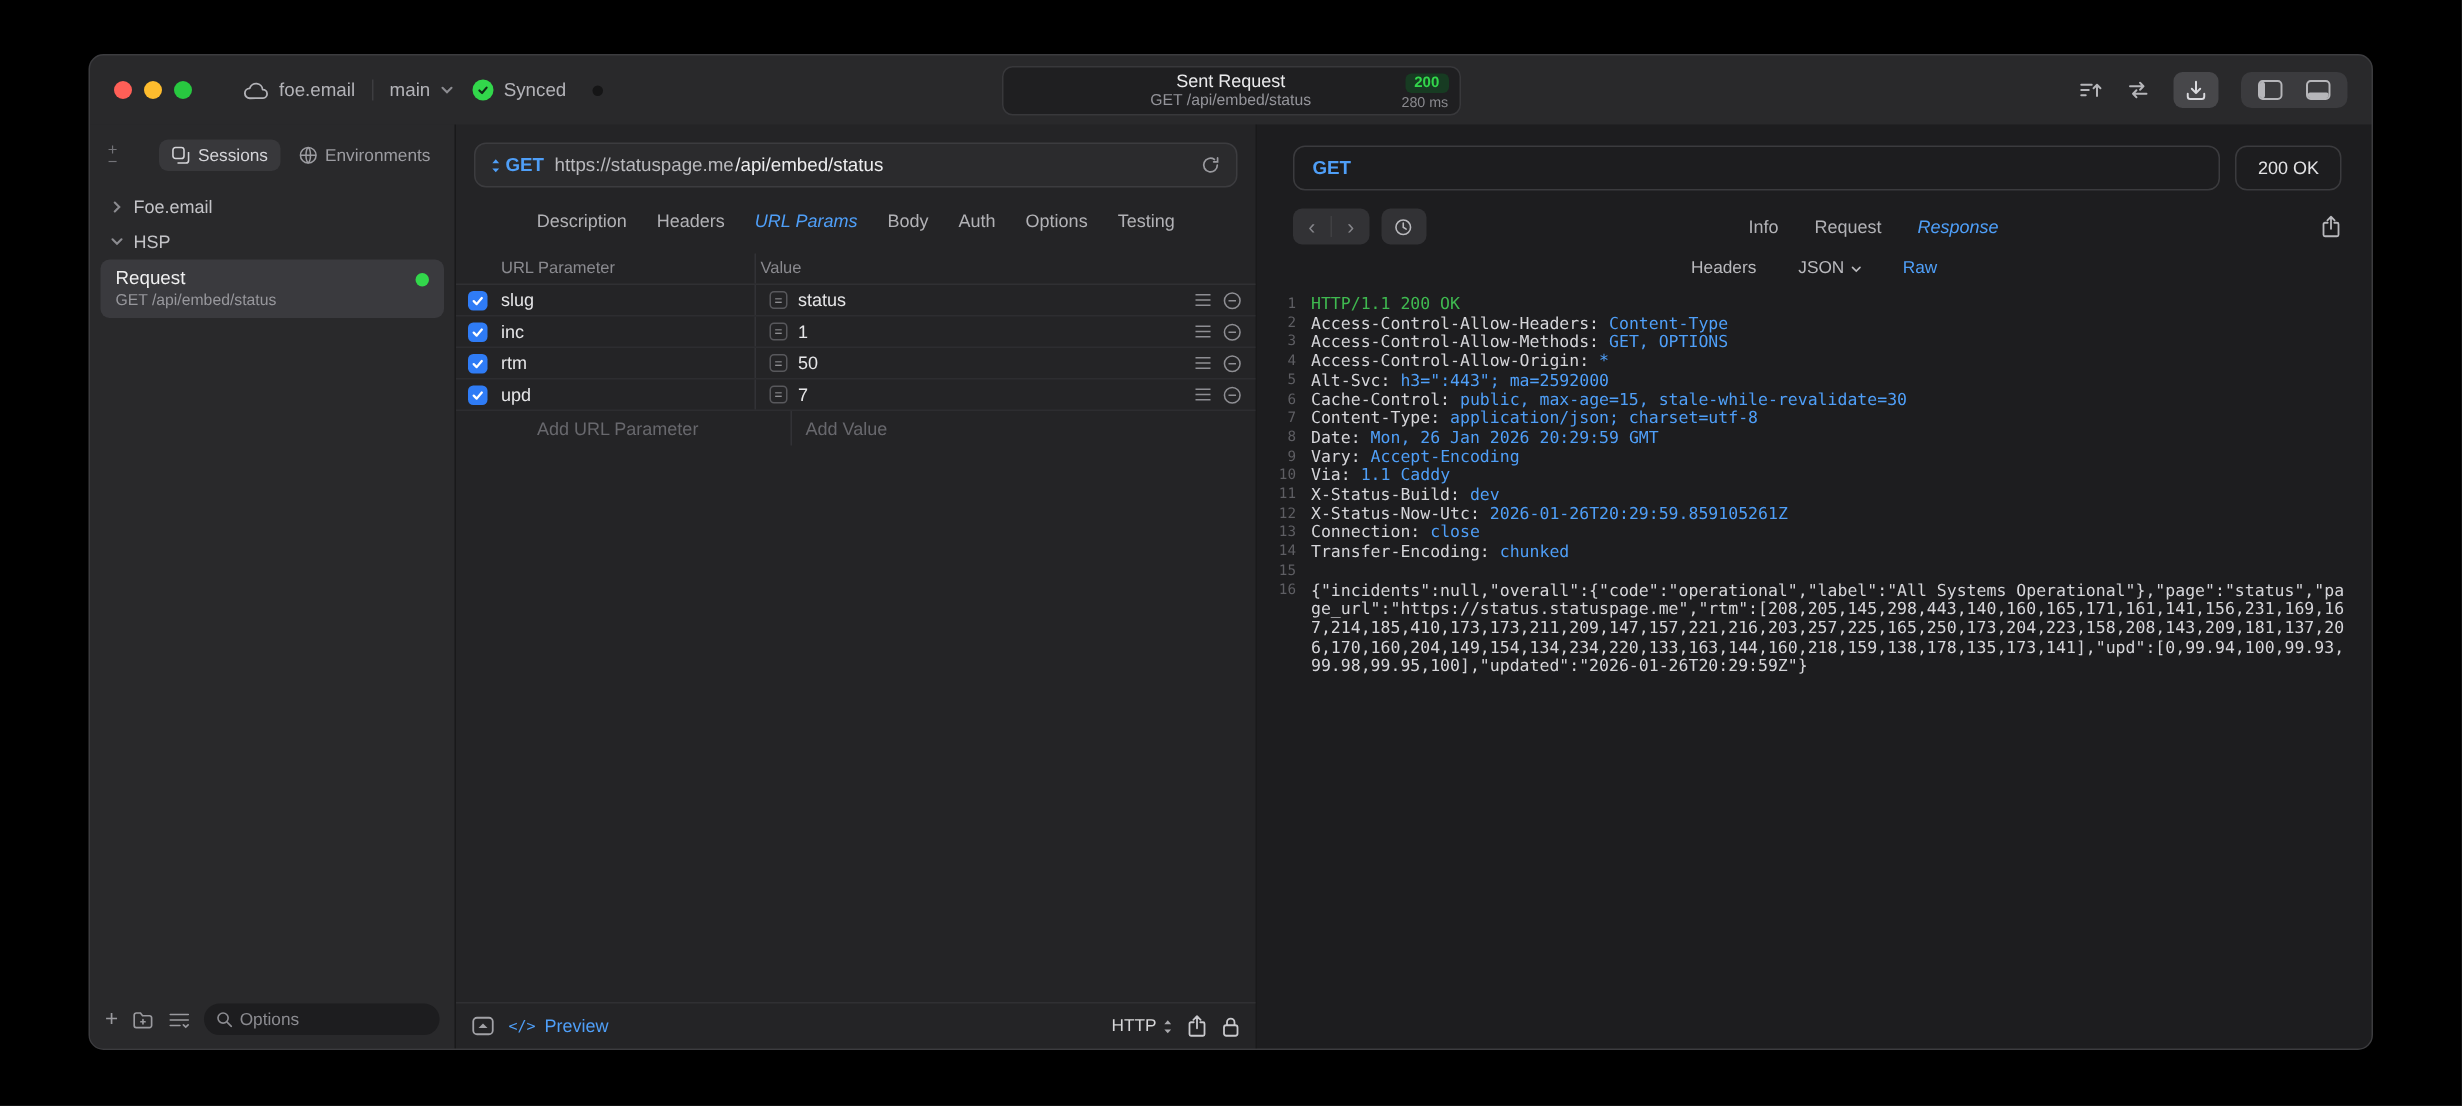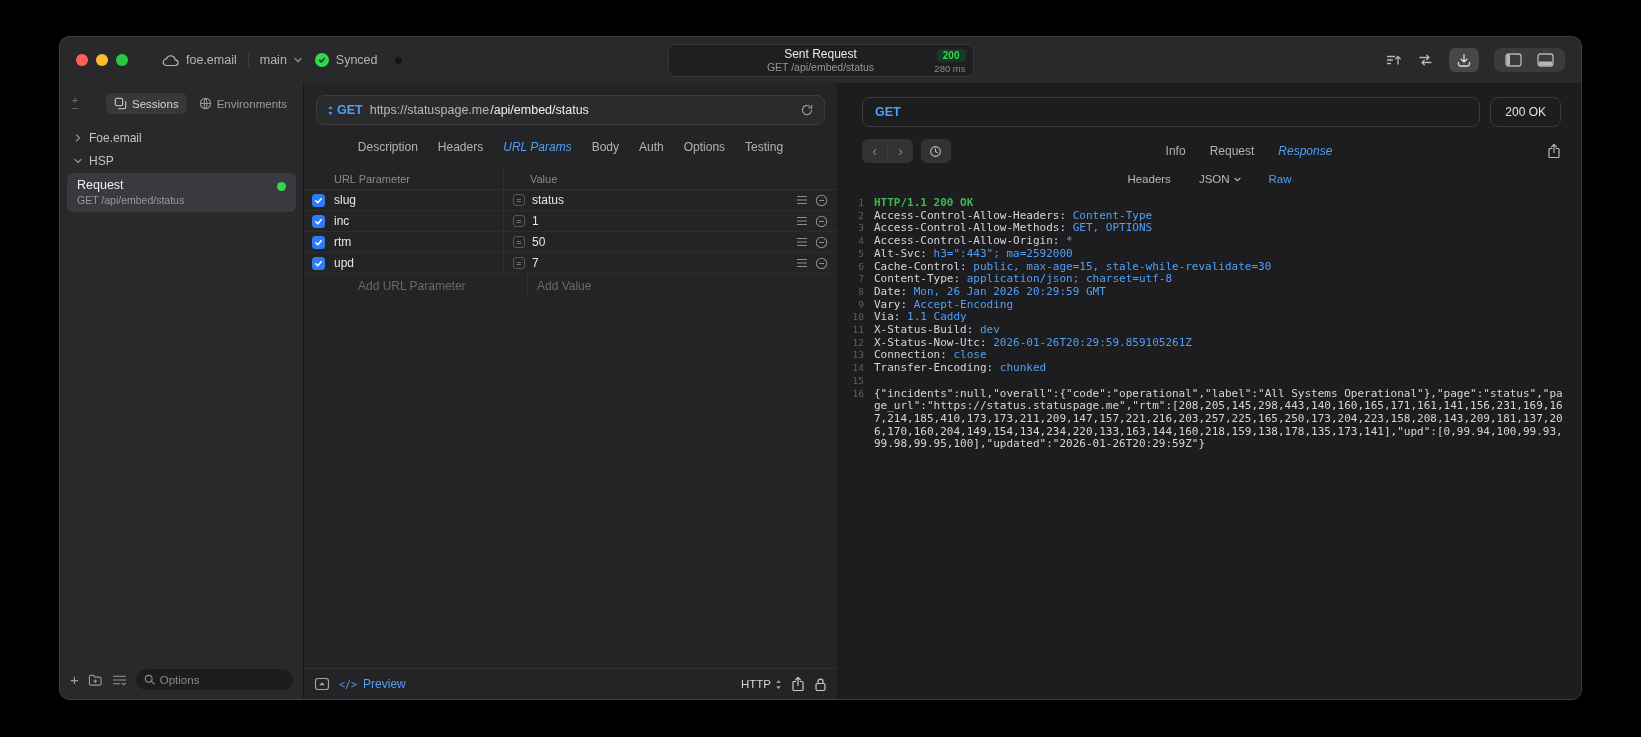--- a/index.html
+++ b/index.html
@@ -71,21 +71,21 @@
   .url-path { color:#ededef; font-size:12.5px; margin-left:-6px; }
   .refresh { margin-left:auto; color:#9a9a9f; }
   .req-tabs { height:36px; display:flex; align-items:center; justify-content:center; gap:20px; font-size:12px; }
   .rtab { color:#b2b2b6; }
   .rtab.active { color:var(--blue);font-style:italic; }
 
   .params { flex:1; display:flex; flex-direction:column; min-height:0; margin-top:4px; }
   .phead, .prow, .paddrow { display:grid; grid-template-columns:30px 169px 1fr; align-items:stretch; }
   .phead { height:21px; font-size:11px; color:#8a8a8f; border-bottom:1px solid #303033; }
   .phead > div { display:flex; align-items:center; }
-  .pcol-value { border-left:1px solid #323236; padding-left:26px; }
+  .pcol-value { border-left:1px solid #323236; padding-left:3px; }
   .prow { height:21px; font-size:12px; color:#e6e6e8; border-bottom:1px solid #2d2d30; }
   .pcheck { display:flex; align-items:center; justify-content:center; }
   .checkbox { width:13px; height:13px; border-radius:3.5px; background:#2f7cf6; display:flex; align-items:center; justify-content:center; }
   .pname { display:flex; align-items:center; }
   .pvaluecell { border-left:1px solid #323236; display:flex; align-items:center; gap:7px; padding:0 9px; }
   .eqbadge { width:12px; height:12px; border:1px solid #58585c; border-radius:3px; color:#aeaeb2; font-size:9px;
              display:flex; align-items:center; justify-content:center; flex:0 0 12px; }
   .rowspacer { flex:1; }
   .rowicon { color:#8e8e93; display:inline-flex; }
   .paddrow { height:23px; font-size:12px; color:#68686d; }
@@ -116,21 +116,21 @@
   .resp-subtabs { display:flex; gap:28px; justify-content:center; align-items:center; padding:8px 0 4px; font-size:11.5px; color:#b9b9bd; }
   .subtab { display:flex; align-items:center; gap:4px; }
   .subtab.active { color:var(--blue); }
   .code-area { flex:1; padding:8px 14px 0 10px; font-family:"DejaVu Sans Mono",monospace; font-size:11px;
                line-height:12.7px; overflow:hidden; }
   .cline { display:flex; }
   .ln { flex:0 0 26px; text-align:right; padding-right:10px; color:#5e5e63; font-size:9.5px; line-height:12.7px; }
   .lc { flex:1; white-space:pre-wrap; word-break:break-all; color:#d6d6da; min-height:12.7px; }
   .lc .hname { color:#d6d6da; }
   .lc .hval { color:var(--blue); }
-  .lc.status { color:#3fb950;font-weight:bold; }
+  .lc.status { color:#3fb950; }
 </style>
 </head>
 <body>
 
 <div class="window">
 
   <div class="titlebar">
     <div class="traffic">
       <div class="tl red"></div>
       <div class="tl yellow"></div>

